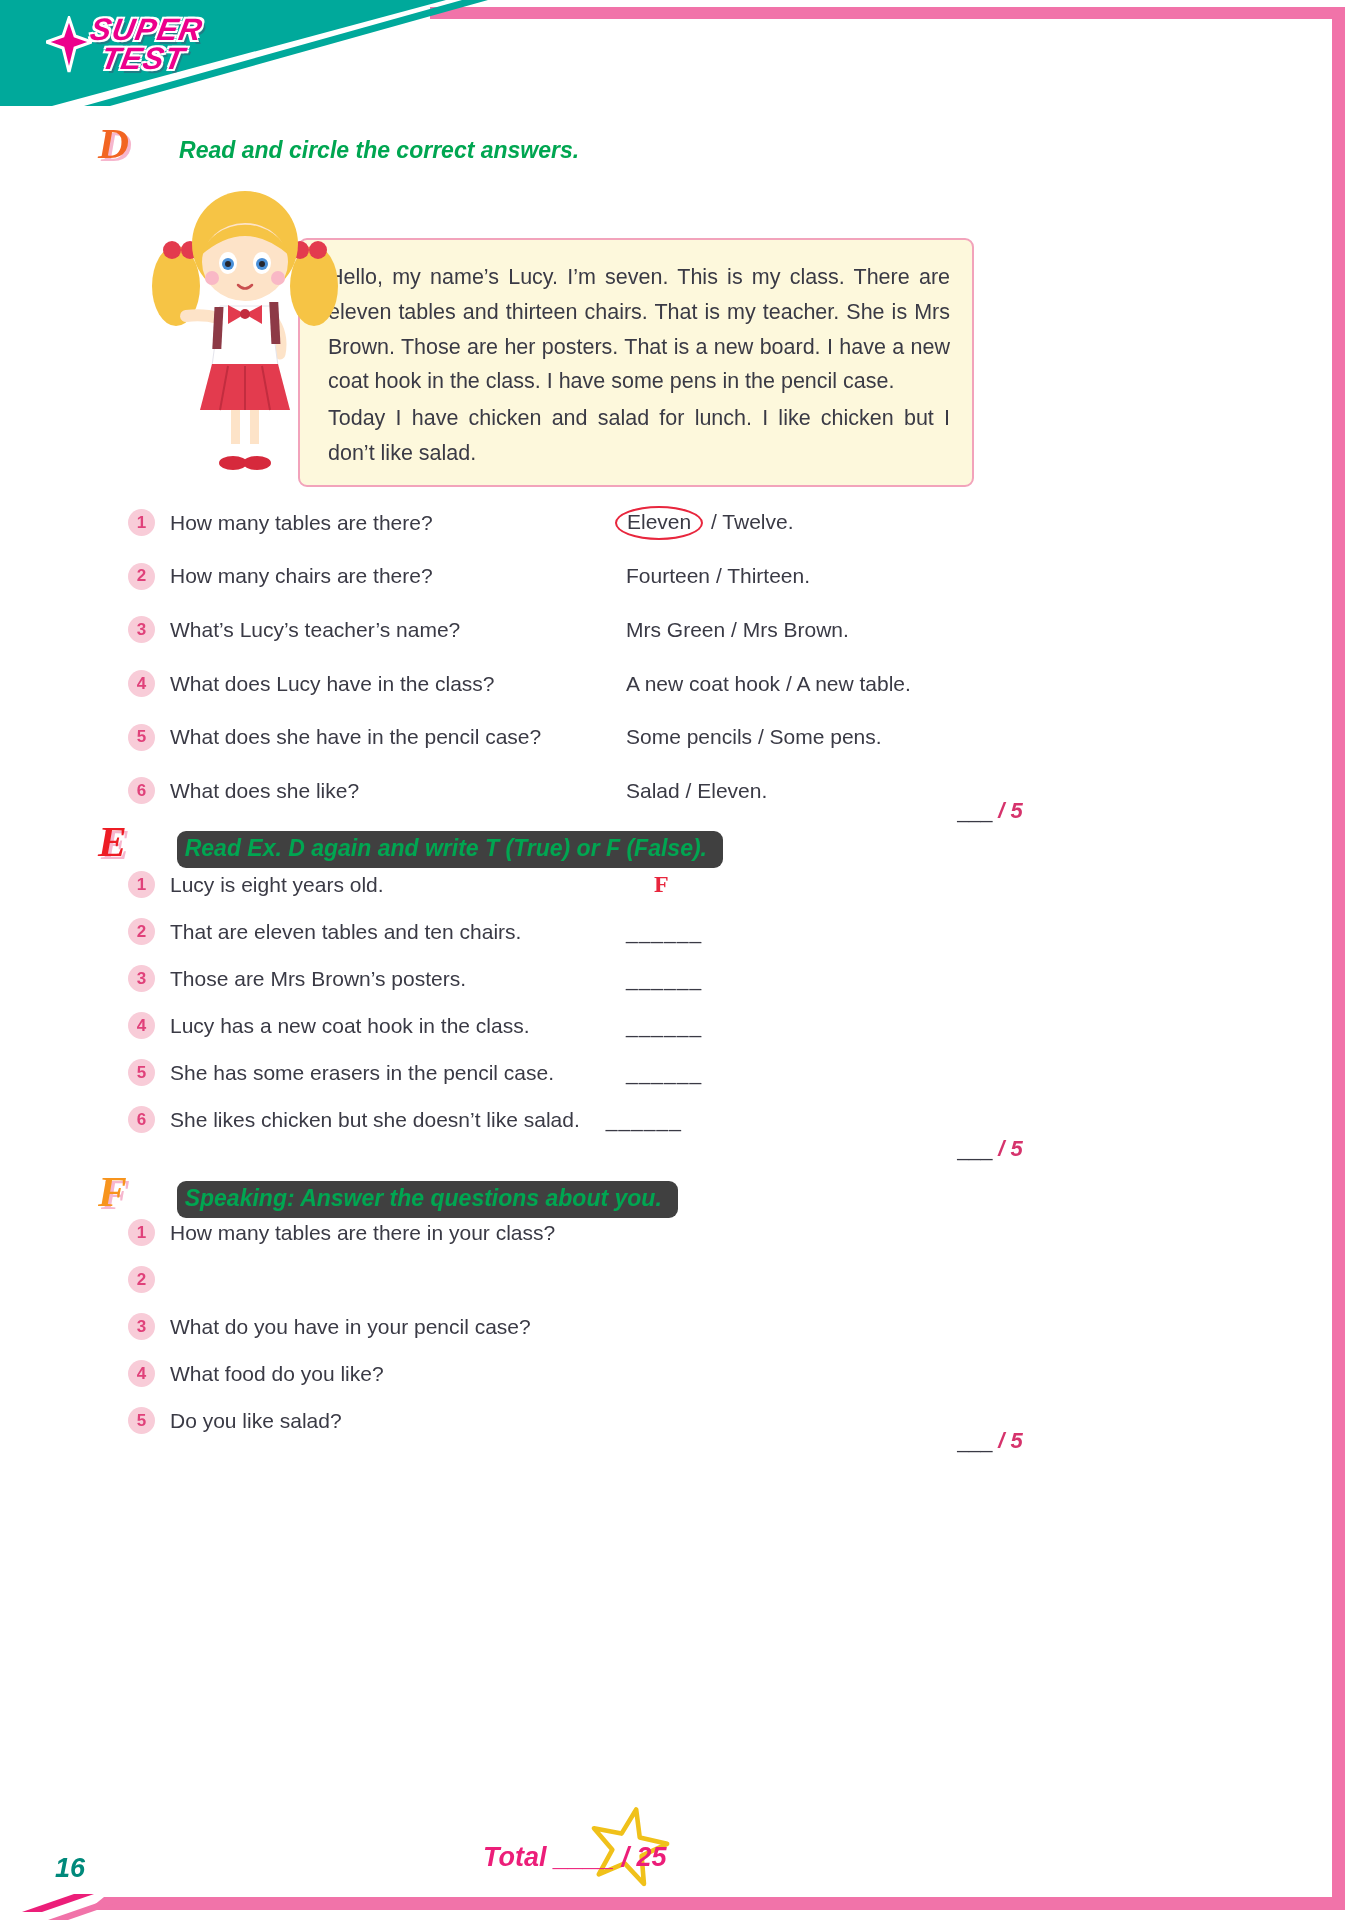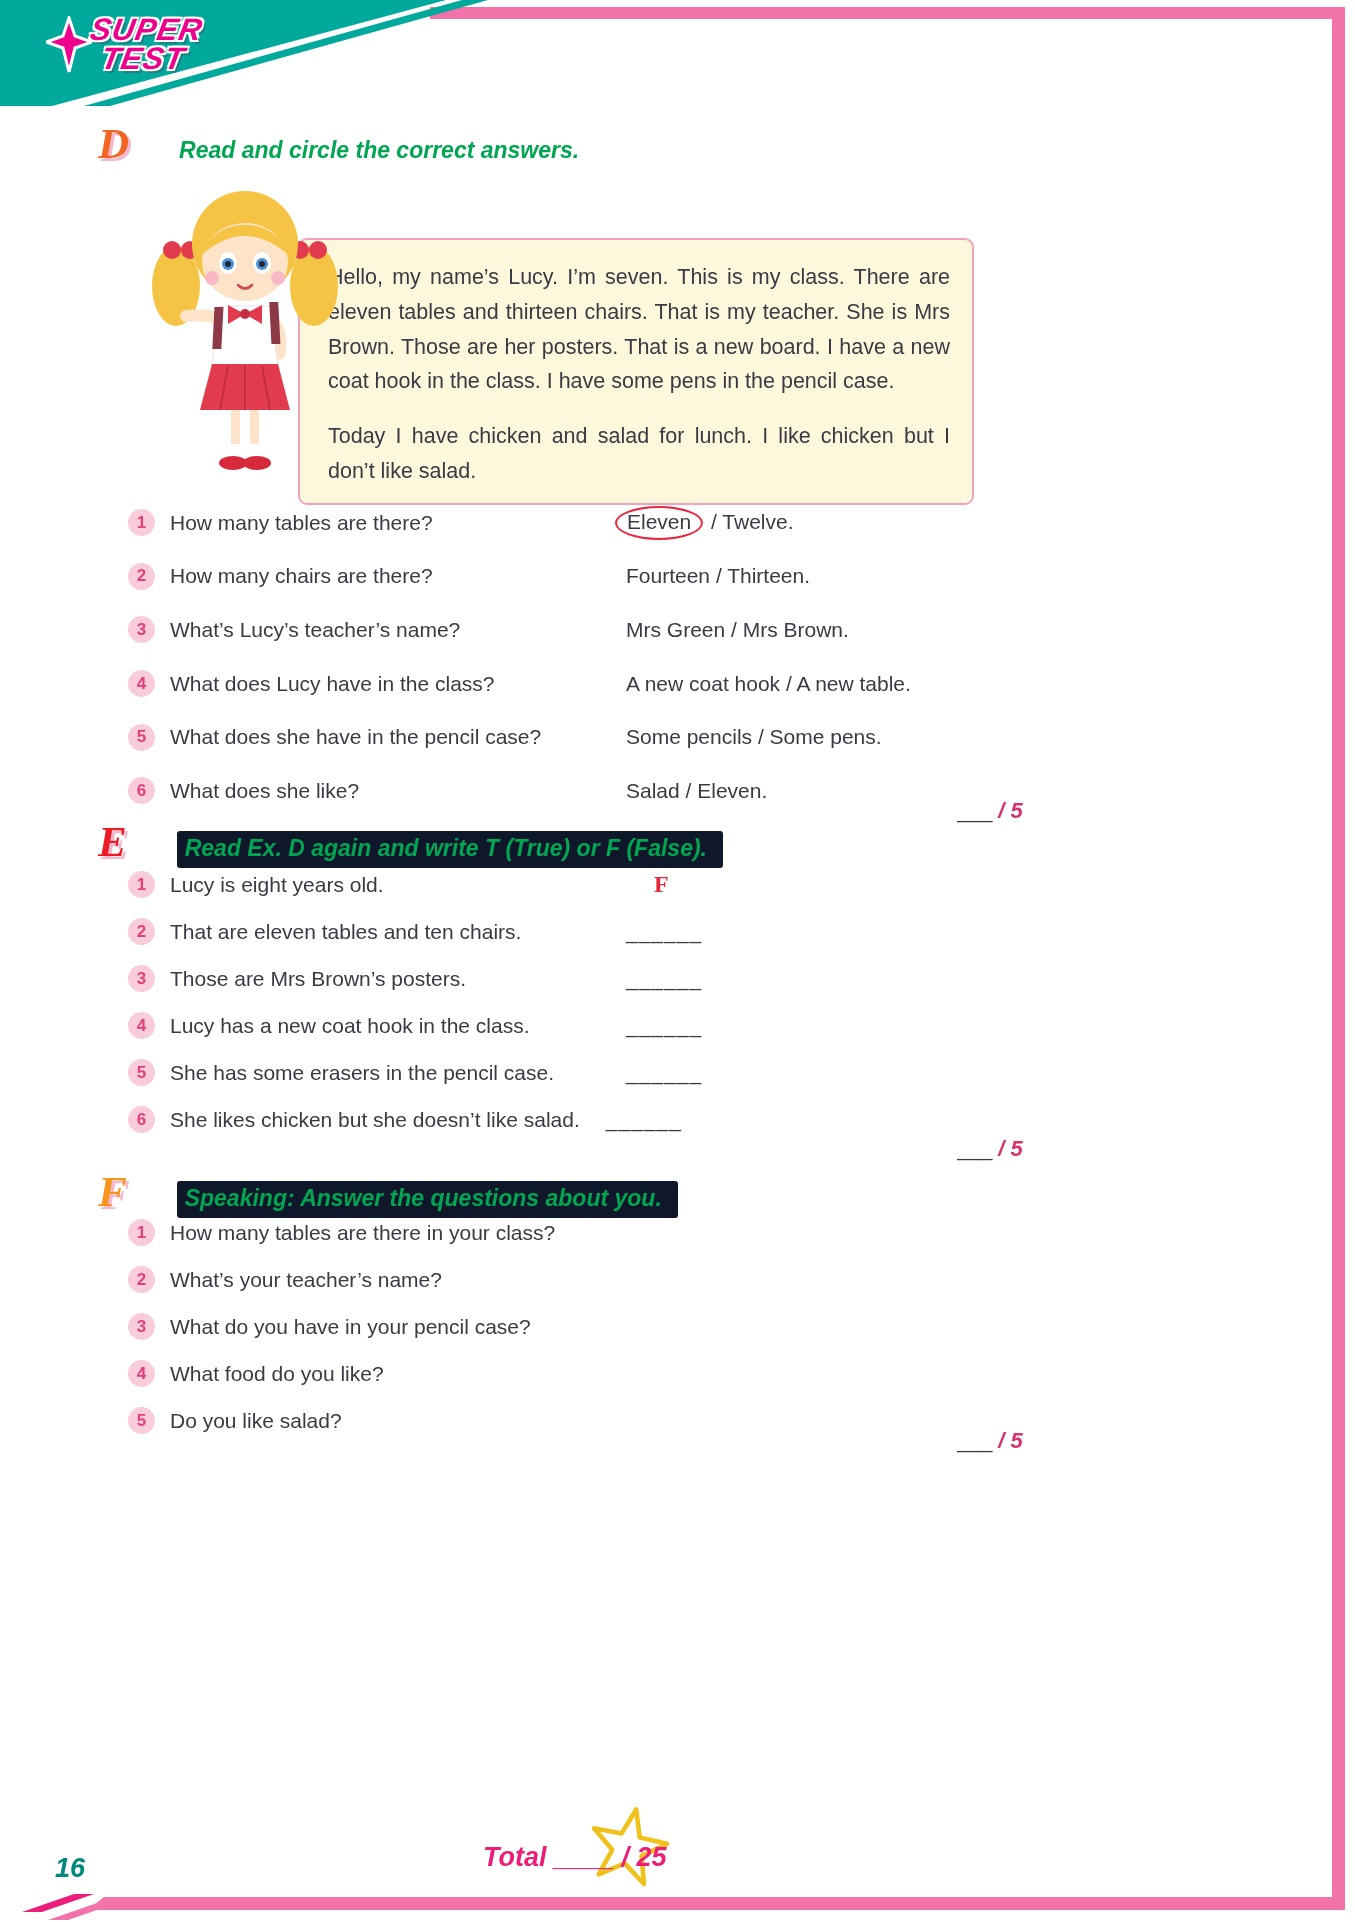--- a/index.html
+++ b/index.html
@@ -21,27 +21,27 @@
           line-height:.92; letter-spacing:1px; text-transform:uppercase;
           text-shadow:-2px -2px 0 #fff,2px -2px 0 #fff,-2px 2px 0 #fff,2px 2px 0 #fff,4px 4px 0 rgba(120,0,70,.25); }
   .logo .l2 { padding-left:16px; display:block; }
   .logo-star { position:absolute; left:46px; top:16px; z-index:4; }
   
   .sec-head { position:absolute; display:flex; align-items:baseline; gap:11px; z-index:2; }
   .sec-letter { font-family:"Liberation Serif",serif; font-size:43px; font-weight:bold; font-style:italic;
                 line-height:1; text-shadow:3px 3px 0 #f6b6cd; }
   .letter-d { color:#f26522; } .letter-e { color:#ed1c24; } .letter-f { color:#f7941d; }
   .sec-title { font-size:23px; font-weight:bold; font-style:italic; color:#00a651;margin-left:39px; }
-  .hl { background:#0f172a; padding:4px 16px 6px 8px; border-radius:3px; }
+  .hl { background:#404040; padding:4px 16px 6px 8px; border-radius:9px; }
   
   .speech { position:absolute; left:298px; top:238px; width:676px; min-height:248px;
             background:#fdf8dc; border:2px solid #f2a3bb; border-radius:9px;
             padding:20px 22px 14px 28px; z-index:1; }
   .speech p { font-size:21.5px; line-height:1.62; text-align:justify; }
-  .speech p + p { margin-top:20px; }
+  .speech p + p { margin-top:2px; }
   .lucy { position:absolute; left:146px; top:164px; z-index:2; }
   
   .rows { position:absolute; left:128px; width:1010px; }
   .qrow { display:grid; grid-template-columns:42px 456px 1fr; align-items:center; }
   .d-rows { top:496px; } .d-rows .qrow { height:53.6px; }
   .e-rows { top:861px; } .e-rows .qrow { height:47px; }
   .f-rows { top:1209px; } .f-rows .qrow { height:47px; }
   .qnum { width:27px; height:27px; border-radius:50%; background:#f8ccd8; color:#e0417a;
           font-weight:bold; font-size:17px; display:flex; align-items:center; justify-content:center; }
   .qtext, .qans { font-size:21px; white-space:nowrap; }
@@ -219,21 +219,20 @@
     <span class="sec-title hl">Speaking: Answer the questions about you.</span>
   </div>
 
   <div class="rows f-rows">
     <div class="qrow">
       <span class="qnum">1</span>
       <span class="qtext wide">How many tables are there in your class?</span>
     </div>
     <div class="qrow">
       <span class="qnum">2</span>
-      <span class="qtext wide">What’s your teacher’s name?</span>
     </div>
     <div class="qrow">
       <span class="qnum">3</span>
       <span class="qtext wide">What do you have in your pencil case?</span>
     </div>
     <div class="qrow">
       <span class="qnum">4</span>
       <span class="qtext wide">What food do you like?</span>
     </div>
     <div class="qrow">

